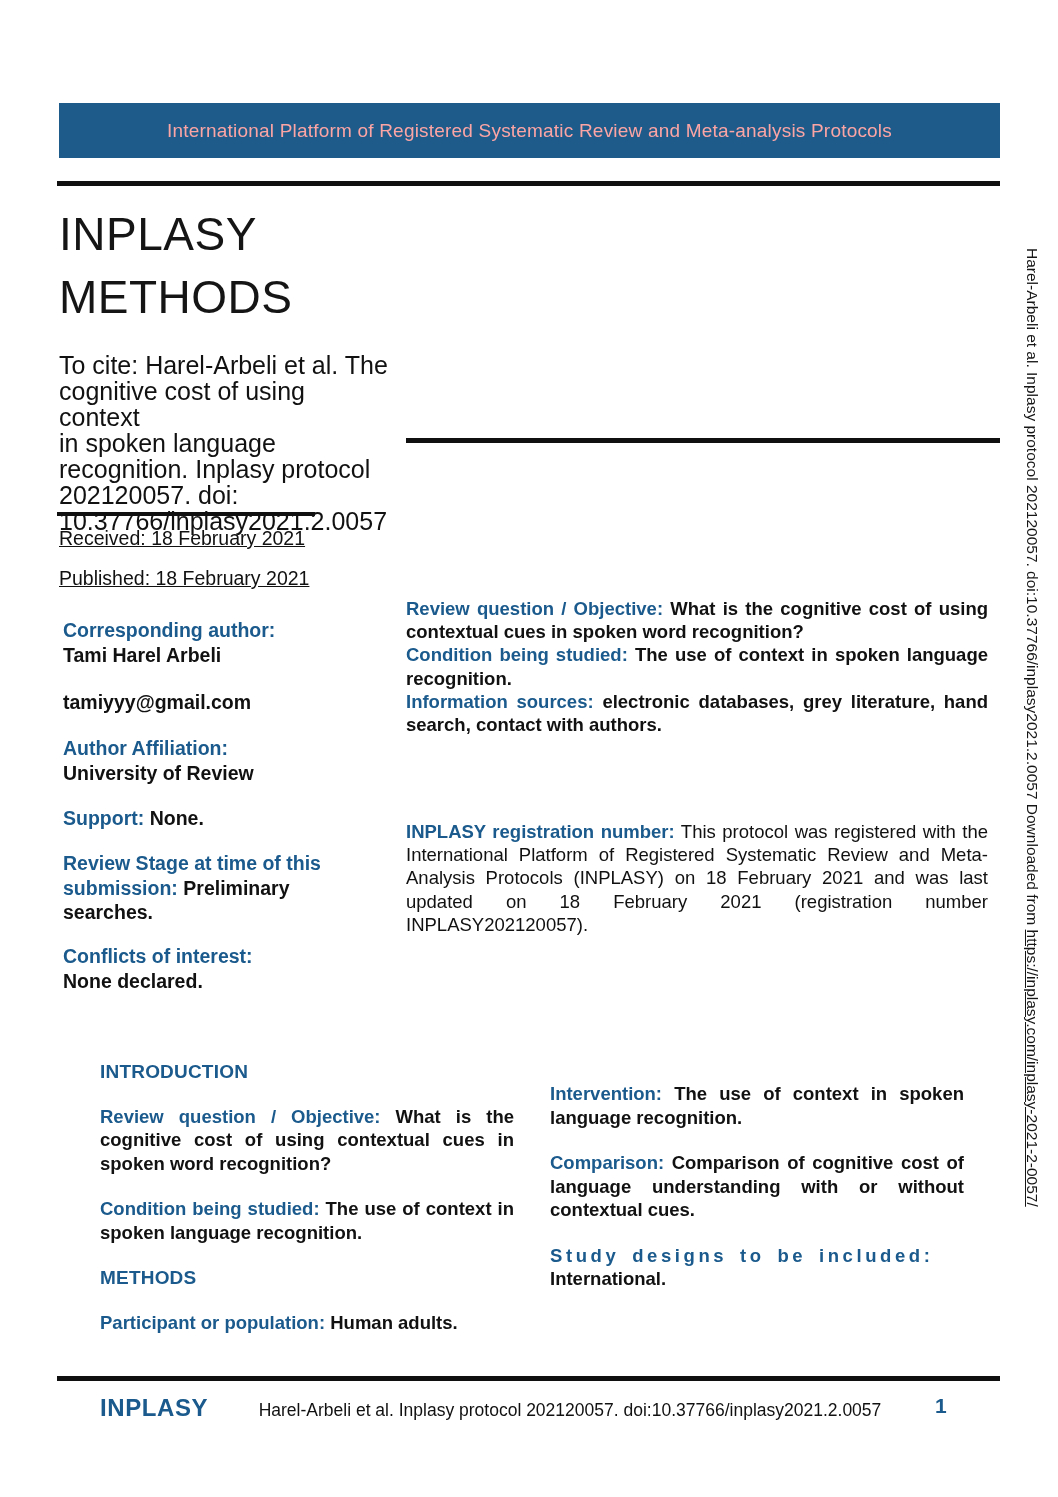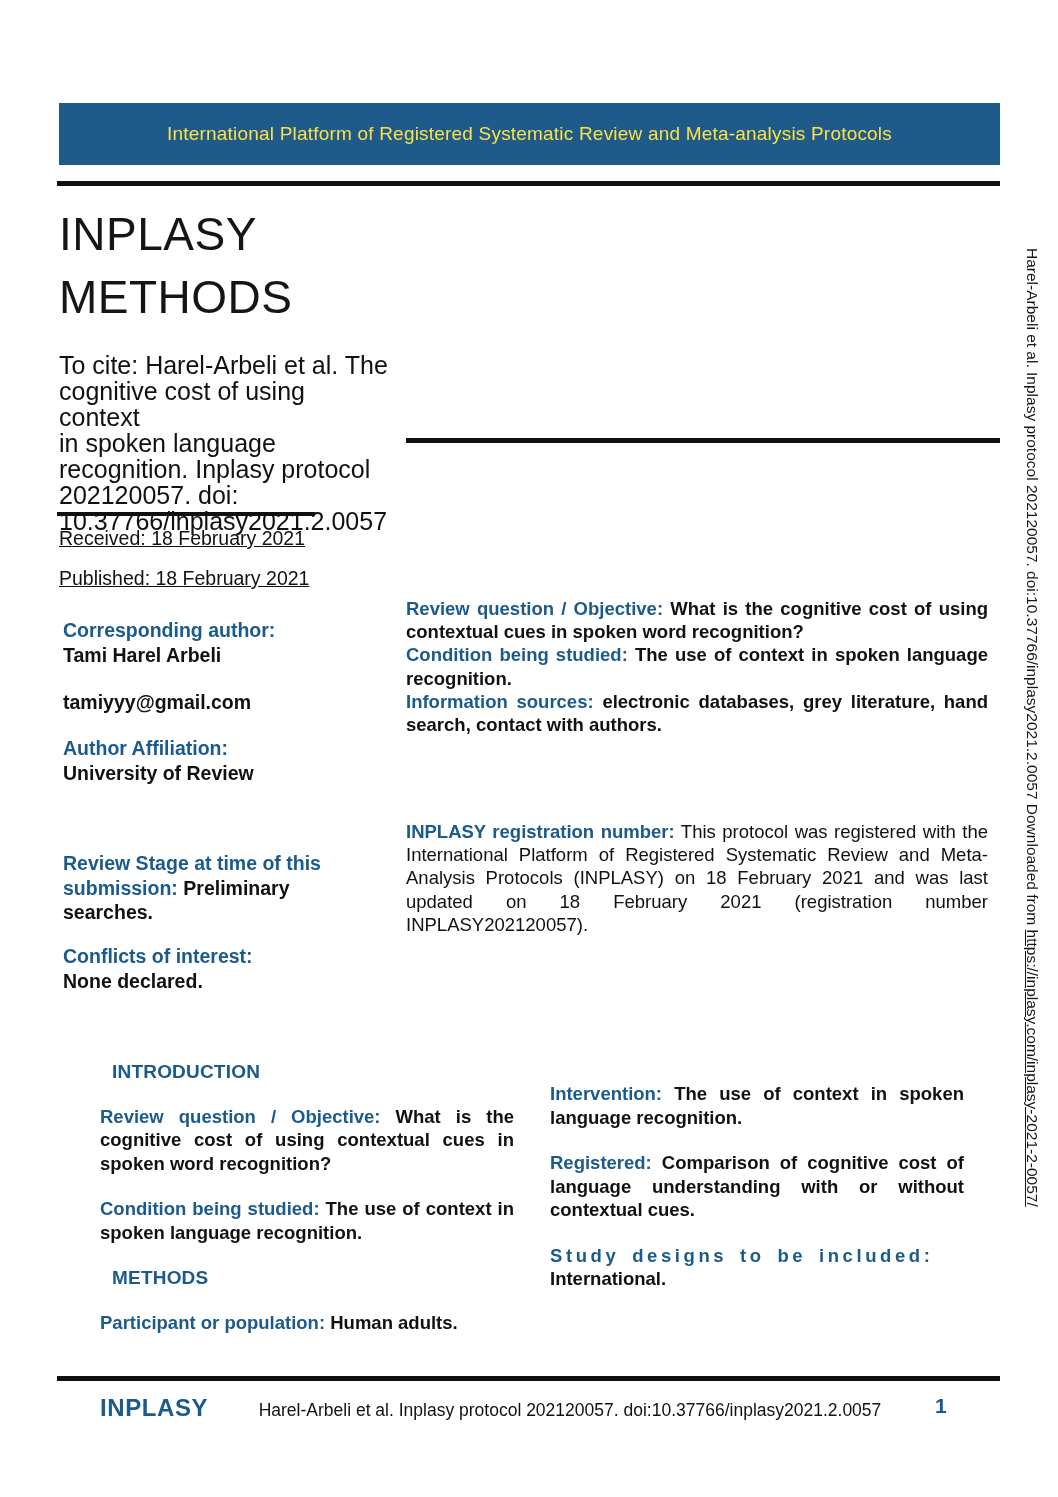--- a/index.html
+++ b/index.html
@@ -8,22 +8,22 @@
     --ink:#111111;
   }
   *{margin:0;padding:0;box-sizing:border-box;}
   html,body{background:#ffffff;}
   body{font-family:"Liberation Sans",sans-serif;color:var(--ink);}
   .page{
     position:relative;width:1058px;height:1497px;background:#ffffff;overflow:hidden;
   }
   
   .banner{
-    position:absolute;left:59px;top:103px;width:941px;height:62px;
-    background:var(--banner-bg);color:#fde047;
+    position:absolute;left:59px;top:103px;width:941px;height:55px;
+    background:var(--banner-bg);color:#fca5a5;
     display:flex;align-items:center;justify-content:center;
     font-size:19px;letter-spacing:.2px;
   }
   
   .rule{position:absolute;background:#101010;}
   .rule-top{left:57px;top:181px;width:943px;height:5px;}
   .rule-left-short{left:57px;top:512px;width:258px;height:4px;}
   .rule-right{left:406px;top:438px;width:594px;height:5px;}
   .rule-footer{left:57px;top:1376px;width:943px;height:5px;}
   
@@ -55,21 +55,21 @@
   .abstract .lbl{color:var(--brand-blue);}
   .registration{
     position:absolute;left:406px;top:820px;width:582px;
     font-size:18.5px;line-height:23.2px;text-align:justify;font-weight:normal;
   }
   .registration .lbl{color:var(--brand-blue);font-weight:bold;}
   
   .col{position:absolute;width:414px;font-size:18.5px;line-height:23.5px;font-weight:bold;text-align:justify;}
   .col-left{left:100px;top:1060px;}
   .col-right{left:550px;top:1082px;}
-  .col h3{color:var(--brand-blue);font-size:19px;letter-spacing:.2px;margin:0 0 21px 12px;text-align:left;}
+  .col h3{color:var(--brand-blue);font-size:19px;letter-spacing:.2px;margin:0 0 21px 0;text-align:left;}
   .col p{margin:0 0 22px 0;}
   .col .lbl{color:var(--brand-blue);}
   .lbl-stretch{display:block;letter-spacing:3.6px;word-spacing:4px;text-align:left;}
   
   .footer-brand{position:absolute;left:100px;top:1394px;color:var(--brand-blue);font-size:24px;font-weight:bold;letter-spacing:.6px;}
   .footer-cite{position:absolute;left:220px;top:1400px;width:700px;text-align:center;font-size:17.5px;}
   .footer-page{position:absolute;left:935px;top:1394px;color:var(--brand-blue);font-size:21px;font-weight:bold;}
   
   .side-note{
     position:absolute;left:1041px;top:248px;
@@ -111,20 +111,24 @@
     <span class="val block">Tami Harel Arbeli</span>
   </div>
 
   <div class="field f-email">tamiyyy@gmail.com</div>
 
   <div class="field f-affiliation">
     <span class="lbl block">Author Affiliation:</span>
     <span class="val block">University of Review</span>
   </div>
 
+  <div class="field f-support">
+    <span class="lbl">Support:</span>
+    <span class="val">None.</span>
+  </div>
 
   <div class="field f-review-stage">
     <span class="lbl">Review Stage at time of this submission:</span>
     <span class="val">Preliminary searches.</span>
   </div>
 
   <div class="field f-conflicts">
     <span class="lbl block">Conflicts of interest:</span>
     <span class="val block">None declared.</span>
   </div>
@@ -169,21 +173,21 @@
       <span>Human adults.</span>
     </p>
   </div>
 
   <div class="col col-right">
     <p>
       <span class="lbl">Intervention:</span>
       <span>The use of context in spoken language recognition.</span>
     </p>
     <p>
-      <span class="lbl">Registered:</span>
+      <span class="lbl">Comparison:</span>
       <span>Comparison of cognitive cost of language understanding with or without contextual cues.</span>
     </p>
     <p>
       <span class="lbl lbl-stretch">Study designs to be included:</span>
       <span>International.</span>
     </p>
   </div>
 
   <div class="rule rule-footer"></div>
   <div class="footer-brand">INPLASY</div>

